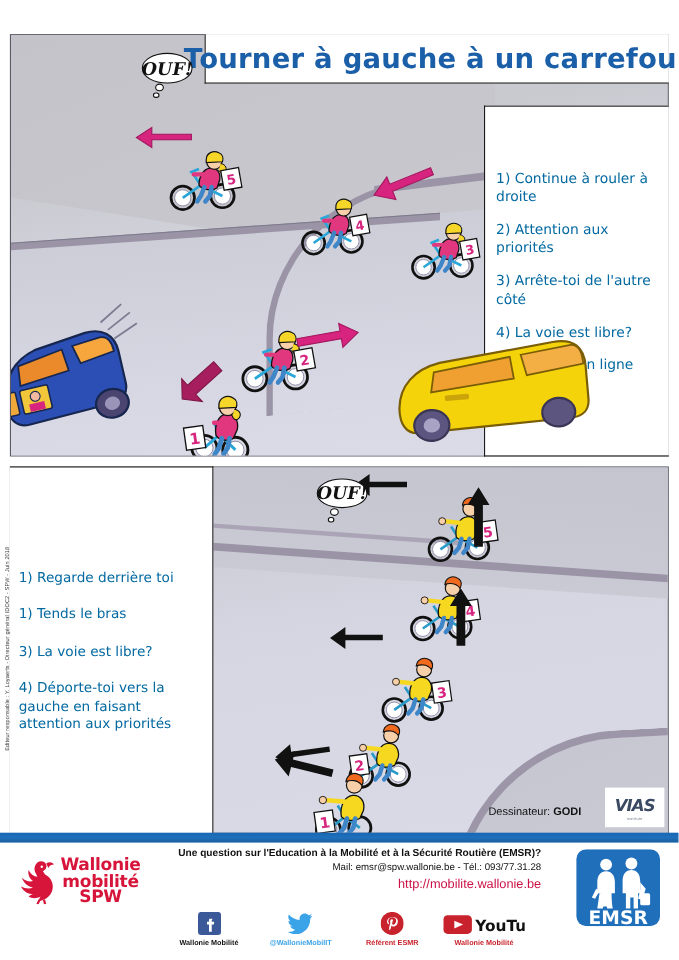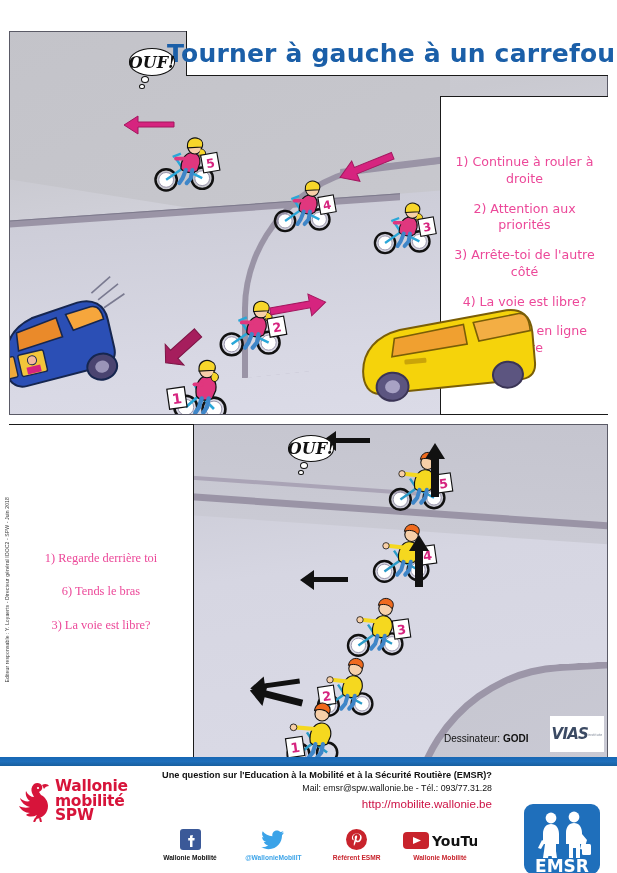--- a/index.html
+++ b/index.html
@@ -168,24 +168,23 @@
     height: 100%;
     padding: 6px 10px;
     gap: 13px;
   }
   #steps-bottom .steps-inner { gap: 17px; padding: 6px 8px; }
 
   .step {
     font-family: "DejaVu Sans", sans-serif;
     font-size: 12.6px;
     line-height: 1.33;
-    color: #ec4899;
-    text-align: center;
-  }
-  #steps-bottom .step { font-size: 12.4px; font-family: Liberation Serif, serif; }
+    color: #0369a1;
+  }
+  #steps-bottom .step { font-size: 12.4px; }
 
   
   #title-plate {
     position: absolute;
     left: 186px;
     top: 31px;
     width: 422px;
     height: 45px;
     background: #ffffff;
     border: 1.5px solid #1a1a1a;
@@ -266,20 +265,21 @@
 
   #vias-logo {
     position: absolute;
     left: 550px;
     top: 716px;
     width: 54px;
     height: 36px;
     background: #ffffff;
     z-index: 20;
     display: flex;
+    flex-direction: column;
     align-items: center;
     justify-content: center;
   }
   #vias-logo .vias-mark {
     font-family: "DejaVu Sans", sans-serif;
     font-weight: bold;
     font-size: 15px;
     letter-spacing: -0.8px;
     color: #3b4a63;
     font-style: italic;
@@ -316,20 +316,21 @@
   
   #wallonie-logo {
     position: absolute;
     left: 14px;
     top: 772px;
     width: 112px;
     height: 58px;
     display: flex;
     align-items: center;
     z-index: 24;
+    text-align: center;
   }
   .rooster {
     width: 38px;
     height: 42px;
     flex: 0 0 38px;
     position: relative;
   }
   .wal-words {
     margin-left: 3px;
     line-height: 0.96;
@@ -411,21 +412,20 @@
   .cap-yt { color: #c8232c; }
 
   
   #emsr-badge {
     position: absolute;
     left: 520px;
     top: 772px;
     width: 84px;
     height: 66px;
     z-index: 24;
-    margin-top: 32px;
   }
 </style>
 </head>
 <body>
 
 <div class="edge-credit">
   <span>Editeur responsable : Y. Loyaerts - Directeur général IDOC2 - SPW - Juin 2018</span>
 </div>
 
 <div class="panel" id="panel-top">
@@ -797,22 +797,23 @@
 
   <div class="bubble" id="bubble-bottom" style="left:278px; top:10px;">
     <span>OUF!</span>
   </div>
 
 </div>
 
 <div class="textbox" id="steps-bottom">
   <div class="steps-inner">
     <div class="step">1) Regarde derrière toi</div>
-    <div class="step">6) Tends le bras</div>
+    <div class="step">1) Tends le bras</div>
     <div class="step">3) La voie est libre?</div>
+    <div class="step">4) Déporte-toi vers la gauche en faisant attention aux priorités</div>
   </div>
 </div>
 
 <div id="dessinateur">
   <span>Dessinateur:</span>
   <b>GODI</b>
 </div>
 
 <div id="vias-logo">
   <div class="vias-mark">VIAS</div>

